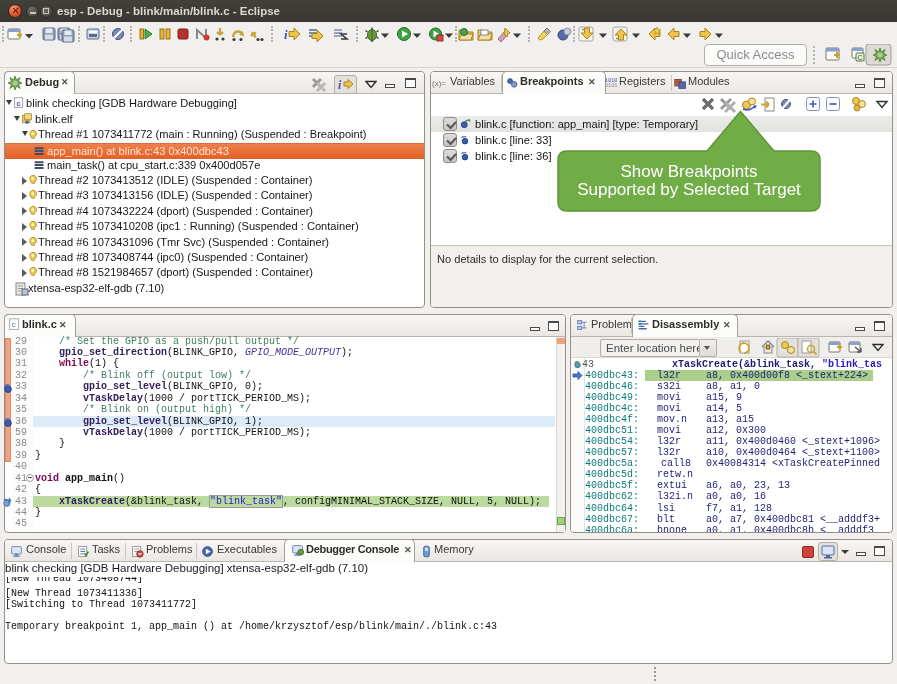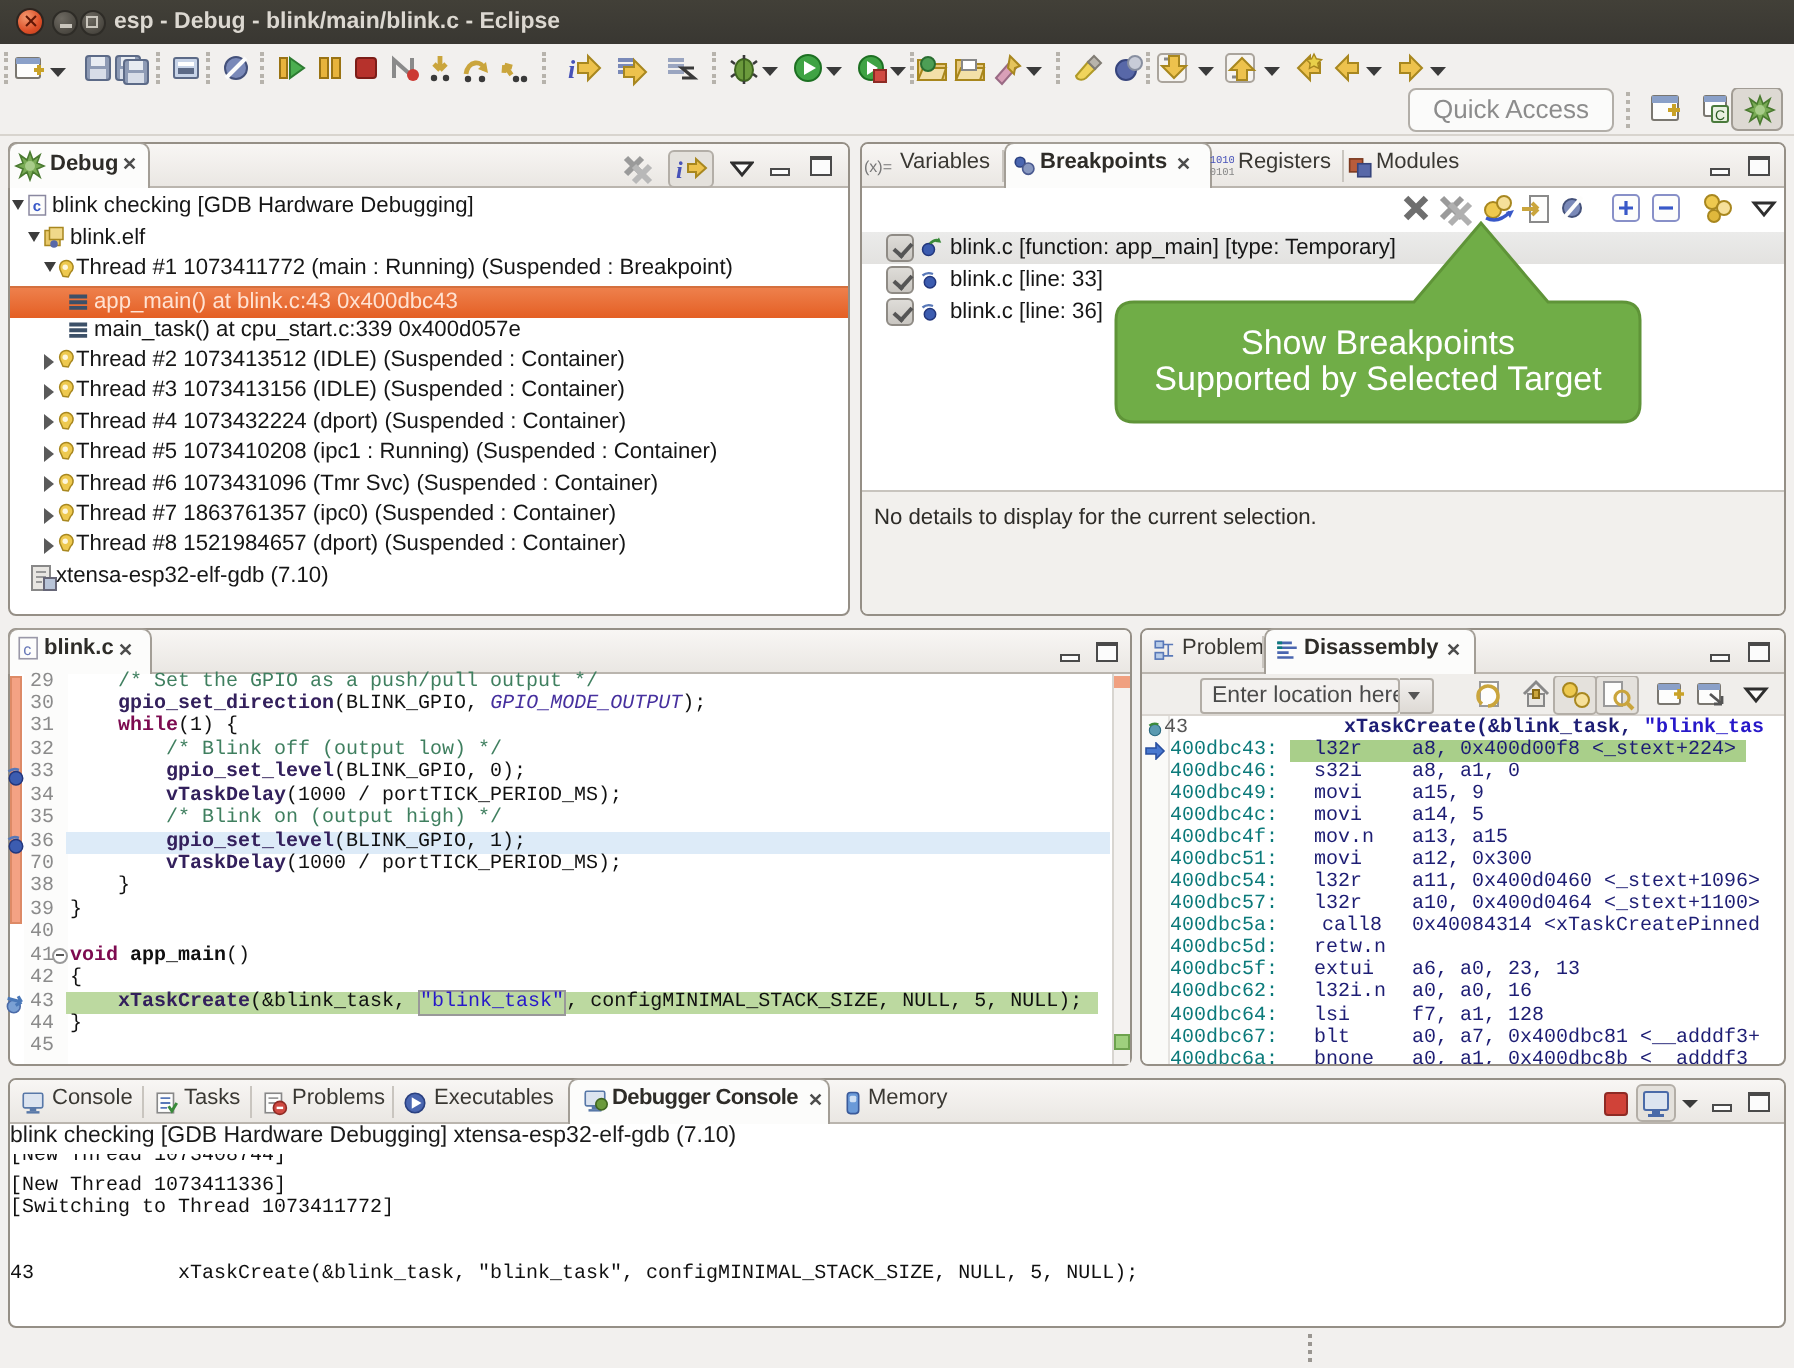--- a/index.html
+++ b/index.html
@@ -293,21 +293,21 @@
 <svg class="ti" style="left:27px;top:234.6px" viewBox="0 0 16 16">
     <path d="M4 9 a4.5 4.5 0 1 1 7 2 l-1.5 3 -3.5-.5 Z" fill="#eec94f" stroke="#a8871f"></path>
     <circle cx="7.5" cy="7.5" r="1.8" fill="#fdf6dd"></circle>
   </svg>
 <div class="tr" style="left:38px;top:233.6px">Thread #6 1073431096 (Tmr Svc) (Suspended : Container)</div>
 <div class="exr" style="left:22px;top:253.5px"></div>
 <svg class="ti" style="left:27px;top:250.0px" viewBox="0 0 16 16">
     <path d="M4 9 a4.5 4.5 0 1 1 7 2 l-1.5 3 -3.5-.5 Z" fill="#eec94f" stroke="#a8871f"></path>
     <circle cx="7.5" cy="7.5" r="1.8" fill="#fdf6dd"></circle>
   </svg>
-<div class="tr" style="left:38px;top:249.0px">Thread #7 1863761357 (ipc0) (Suspended : Container)</div>
+<div class="tr" style="left:38px;top:249.0px">Thread #8 1073408744 (ipc0) (Suspended : Container)</div>
 <div class="exr" style="left:22px;top:268.9px"></div>
 <svg class="ti" style="left:27px;top:265.4px" viewBox="0 0 16 16">
     <path d="M4 9 a4.5 4.5 0 1 1 7 2 l-1.5 3 -3.5-.5 Z" fill="#eec94f" stroke="#a8871f"></path>
     <circle cx="7.5" cy="7.5" r="1.8" fill="#fdf6dd"></circle>
   </svg>
 <div class="tr" style="left:38px;top:264.4px">Thread #8 1521984657 (dport) (Suspended : Container)</div>
 <svg class="i" style="left:14px;top:280.8px" viewBox="0 0 16 16">
     <rect x="2" y="2" width="9" height="12" fill="#e8e6e2" stroke="#888"></rect>
     <path d="M4 5 h5 M4 7.5 h5 M4 10 h3" stroke="#999" stroke-width="1"></path>
     <rect x="8" y="8" width="6" height="6" fill="#b8c4d8" stroke="#667"></rect>
@@ -425,21 +425,21 @@
 <div class="num" style="left:4px;top:369.8px">32</div>
 <div class="cl" style="top:369.8px">        <span class="c">/* Blink off (output low) */</span></div>
 <div class="num" style="left:4px;top:381.2px">33</div>
 <div class="cl" style="top:381.2px">        <span class="f">gpio_set_level</span>(BLINK_GPIO, 0);</div>
 <div class="num" style="left:4px;top:392.6px">34</div>
 <div class="cl" style="top:392.6px">        <span class="f">vTaskDelay</span>(1000 / portTICK_PERIOD_MS);</div>
 <div class="num" style="left:4px;top:404.1px">35</div>
 <div class="cl" style="top:404.1px">        <span class="c">/* Blink on (output high) */</span></div>
 <div class="num" style="left:4px;top:415.5px">36</div>
 <div class="cl" style="top:415.5px">        <span class="f">gpio_set_level</span>(BLINK_GPIO, 1);</div>
-<div class="num" style="left:4px;top:426.9px">70</div>
+<div class="num" style="left:4px;top:426.9px">59</div>
 <div class="cl" style="top:426.9px">        <span class="f">vTaskDelay</span>(1000 / portTICK_PERIOD_MS);</div>
 <div class="num" style="left:4px;top:438.4px">38</div>
 <div class="cl" style="top:438.4px">    }</div>
 <div class="num" style="left:4px;top:449.8px">39</div>
 <div class="cl" style="top:449.8px">}</div>
 <div class="num" style="left:4px;top:461.2px">40</div>
 <div class="num" style="left:4px;top:472.7px">41</div>
 <div class="cl" style="top:472.7px"><span class="k">void</span> <b>app_main</b>()</div>
 <div class="num" style="left:4px;top:484.1px">42</div>
 <div class="cl" style="top:484.1px">{</div>
@@ -637,21 +637,21 @@
   </svg>
 <div class="dd" style="left:841px;top:550px"></div>
 <div class="wmin" style="left:856px;top:552px"></div>
 <div class="wmax" style="left:874px;top:546px"></div>
 
 <div class="a" style="left:5px;top:562px;font-size:11.5px;color:#1a1a1a;white-space:pre">blink checking [GDB Hardware Debugging] xtensa-esp32-elf-gdb (7.10)</div>
 <div class="a" style="left:5px;top:577px;width:886px;height:86px;overflow:hidden">
 <div class="ml" style="top:-4px">[New Thread 1073408744]</div>
 <div class="ml" style="top:11px">[New Thread 1073411336]</div>
 <div class="ml" style="top:22px">[Switching to Thread 1073411772]</div>
-<div class="ml" style="top:55px">43            xTaskCreate(&amp;blink_task, "blink_task", configMINIMAL_STACK_SIZE, NULL, 5, NULL);</div>
+<div class="ml" style="top:44px">Temporary breakpoint 1, app_main () at /home/krzysztof/esp/blink/main/./blink.c:43</div>
 </div>
 
 <div class="a" style="left:654px;top:667px;height:14px;border-left:2px dotted #9a9691"></div>
 
 <svg class="a" width="270" height="106" viewBox="0 0 270 106" style="left:554px;top:107px">
 <path d="M13 44 H153 L186.5 4.5 L220 44 H257 Q266 44 266 53 V95 Q266 104 257 104 H13 Q4 104 4 95 V53 Q4 44 13 44 Z" fill="#70AD47" stroke="#5f9438" stroke-width="1.5"></path>
 </svg>
 <div class="a" style="left:558px;top:163px;width:262px;text-align:center;font-size:17px;line-height:17.5px;color:#fff">Show Breakpoints<br>Supported by Selected Target</div>
 
 </body></html>

